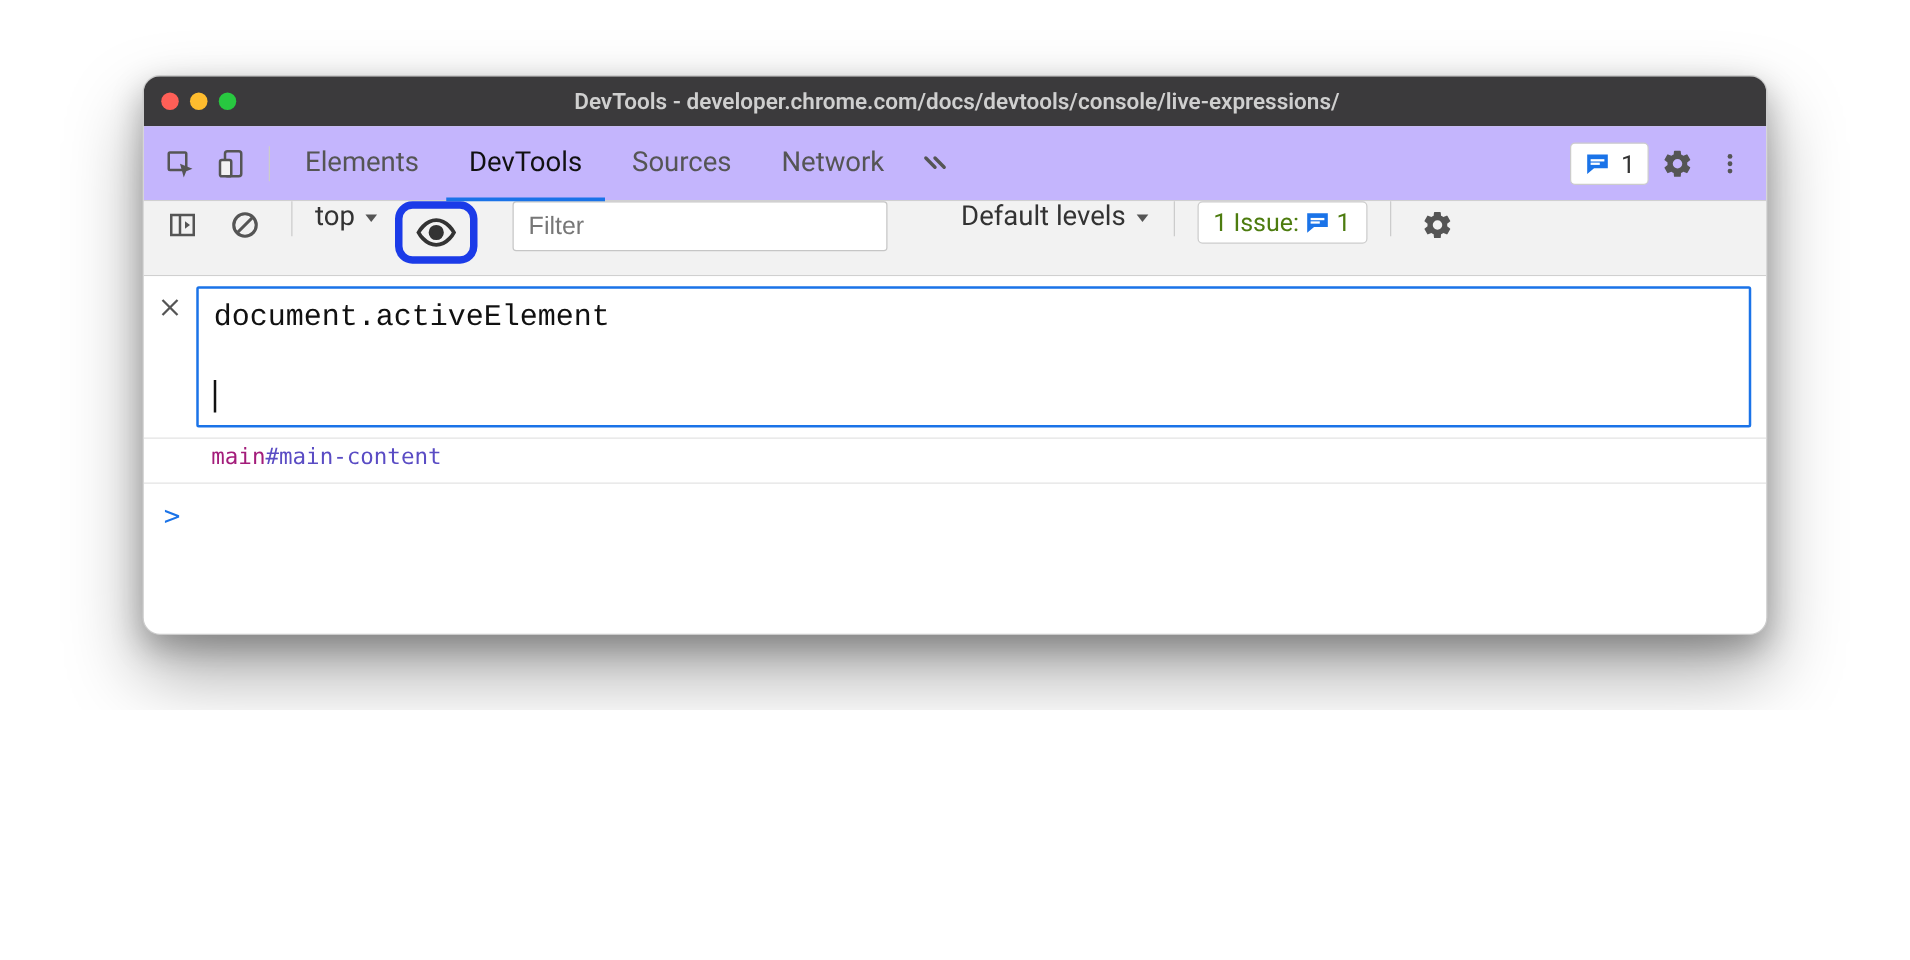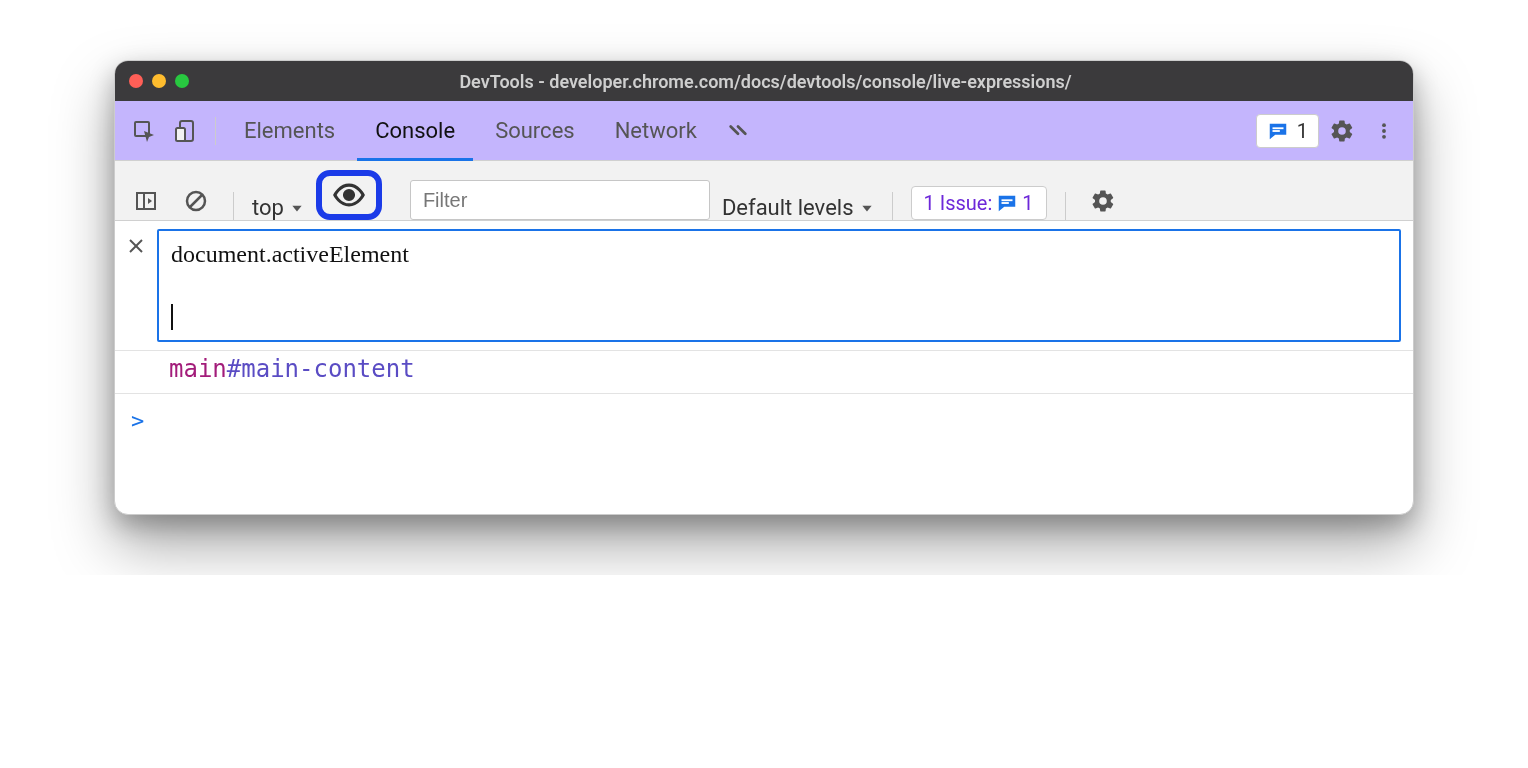--- a/index.html
+++ b/index.html
@@ -86,21 +86,21 @@
     border-radius: 4px;
     padding: 4px 10px;
     gap: 8px;
     font-size: 20px;
     color: #333;
     background: #fff;
     cursor: pointer;
   }
   .toolbar {
     display: flex;
-    align-items: flex-end;
+    align-items: flex-start;
     height: 60px;
     padding: 0 12px;
     gap: 12px;
     background: #f2f2f2;
     border-bottom: 1px solid #d0d0d0;
   }
   .context-sel {
     display: flex;
     align-items: center;
     gap: 6px;
@@ -125,31 +125,31 @@
     border-radius: 3px;
     padding: 0 12px;
     font-size: 20px;
     background: #fff;
     color: #333;
     margin-left: 16px;
   }
   .filter-input::placeholder { color: #777; }
   .levels {
     display: flex; align-items: center; gap: 6px;
-    font-size: 22px; color: #333; cursor: pointer;
+    font-size: 22px; color: #333; cursor: pointer; margin-left: 47px;
   }
   .issue-chip {
     display: flex;
     align-items: center;
     gap: 4px;
     border: 1px solid #ccc;
     border-radius: 4px;
     padding: 4px 12px;
     font-size: 20px;
-    color: #6d28d9;
+    color: #4d7c0f;
     background: #fff;
     cursor: pointer;
   }
   .live-exp-row {
     display: flex;
     align-items: stretch;
     border-bottom: 1px solid #e3e3e3;
     background: #fff;
     min-height: 112px;
   }
@@ -162,38 +162,38 @@
     color: #666;
     font-size: 22px;
     cursor: pointer;
   }
   .expr-box {
     flex: 1;
     margin: 8px 12px 8px 0;
     border: 2px solid #1a73e8;
     border-radius: 2px;
     padding: 10px 12px;
-    font-family: Liberation Serif, serif;
+    font-family: Liberation Mono, monospace;
     font-size: 24px;
     color: #111;
     position: relative;
     min-height: 96px;
   }
   .cursor {
     display: inline-block;
     width: 2px;
     height: 26px;
     background: #111;
     vertical-align: middle;
     margin-top: 36px;
   }
   .result-row {
     padding: 4px 12px 10px 54px;
     font-family: Menlo, Consolas, monospace;
-    font-size: 24px;
+    font-size: 18px;
     border-bottom: 1px solid #e3e3e3;
   }
   .result-row .tag { color: #a31c7a; }
   .result-row .id  { color: #5a4cc4; }
   .prompt-row {
     padding: 14px 16px;
     font-family: Menlo, Consolas, monospace;
     font-size: 22px;
     color: #1a73e8;
     min-height: 120px;
@@ -224,21 +224,21 @@
     </div>
     <div class="icon-btn">
       <svg width="24" height="24" viewBox="0 0 24 24" fill="none" stroke="#555" stroke-width="2">
         <rect x="6" y="2" width="13" height="20" rx="2"></rect>
         <rect x="2" y="9" width="9" height="13" rx="1.5" fill="#f2f2f2"></rect>
       </svg>
     </div>
     <div class="sep"></div>
 
     <div class="tab">Elements</div>
-    <div class="tab active">Console</div>
+    <div class="tab active">DevTools</div>
     <div class="tab">Sources</div>
     <div class="tab">Network</div>
 
     <div class="icon-btn">
       <svg width="22" height="22" viewBox="0 0 24 24" fill="none" stroke="#555" stroke-width="3">
         <path d="M4 7 L12 15 M12 7 L20 15" stroke-linecap="round"></path>
       </svg>
     </div>
 
     <div class="spacer"></div>

